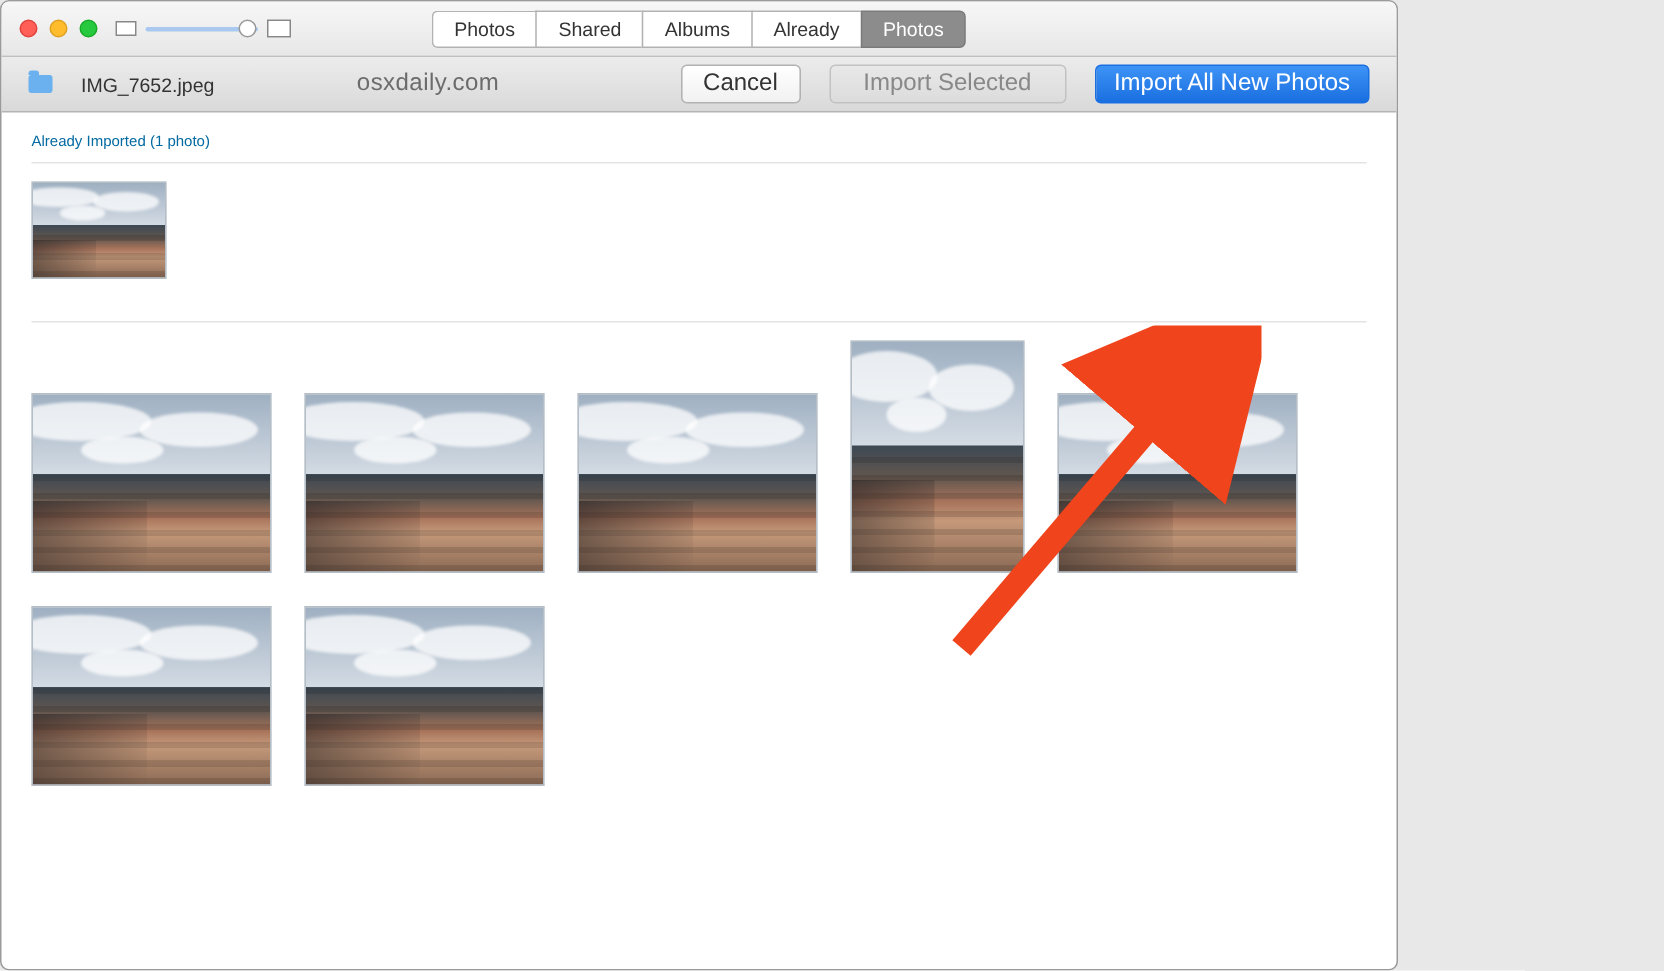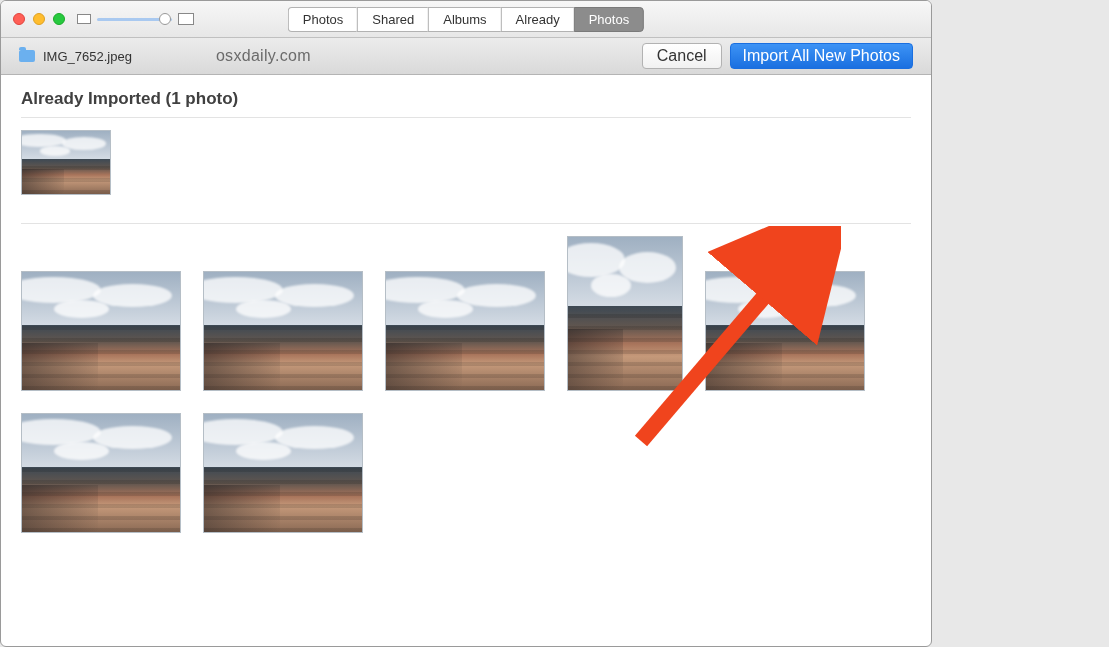--- a/index.html
+++ b/index.html
@@ -51,21 +51,21 @@
   .tab:last-child  { border-right:1px solid #b2b2b2; border-top-right-radius:4px; border-bottom-right-radius:4px; }
   .tab.active { background:#8c8c8c; color:#fff; border-color:#7a7a7a; }
 
   
   .toolbar {
     height: 37px;
     background: linear-gradient(#ececec, #d9d9d9);
     border-bottom: 1px solid #b4b4b4;
     display:flex; align-items:center;
     padding: 0 18px;
-    gap: 8px;
+    gap: 19px;
   }
   .folder-icon { width:16px; height:12px; background:#6bb0ef; border-radius:2px; position:relative; }
   .folder-icon:before{content:"";position:absolute;top:-3px;left:0;width:7px;height:3px;background:#6bb0ef;border-top-left-radius:2px;border-top-right-radius:2px;}
   .filename { font-size:13px; color:#333; }
   .watermark { font-size:16px; color:#6b6b6b; letter-spacing:0.3px; margin-left:76px; }
   .toolbar-spacer { flex:1; }
 
   .btn {
     font-size:16px; padding:3px 14px;
     border-radius:4px; cursor:pointer;
@@ -79,21 +79,21 @@
     padding:3px 22px;
   }
   .btn-primary {
     background: linear-gradient(#3d93f5,#1a6fe0);
     border-color:#1a6fe0; color:#fff;
     padding:3px 12px;
   }
 
   
   .content { flex:1; overflow-y:auto; padding: 14px 20px 20px 20px; position:relative; }
-  .section-header { font-size:17px; color:#404040; margin-bottom:8px;font-weight:bold; }
+  .section-header { font-size:10px; color:#0369a1; margin-bottom:8px; }
   .section-divider { border:none; border-top:1px solid #e3e3e3; margin-bottom:12px; }
 
   .photo-grid { display:flex; flex-wrap:wrap; gap:20px; margin-bottom:28px; align-items:flex-end; }
   .photo-grid.grid-new { gap: 22px; }
   .thumb {
     width:160px; height:120px;
     background:#ccd5dd;
     border:1px solid #b5bec6;
     position:relative; overflow:hidden;
   }
@@ -153,20 +153,21 @@
         <div class="tab active">Photos</div>
       </div>
   </div>
 
   <div class="toolbar">
     <div class="folder-icon"></div>
     <div class="filename">IMG_7652.jpeg</div>
     <div class="watermark">osxdaily.com</div>
     <div class="toolbar-spacer"></div>
     <button class="btn">Cancel</button>
+    <button class="btn btn-disabled">Import Selected</button>
     <button class="btn btn-primary">Import All New Photos</button>
   </div>
 
   <div class="content">
 
     <div class="section-header">Already Imported (1 photo)</div>
     <hr class="section-divider">
     <div class="photo-grid" id="grid-already">
         <div class="thumb small">
           <div class="sky"></div>

